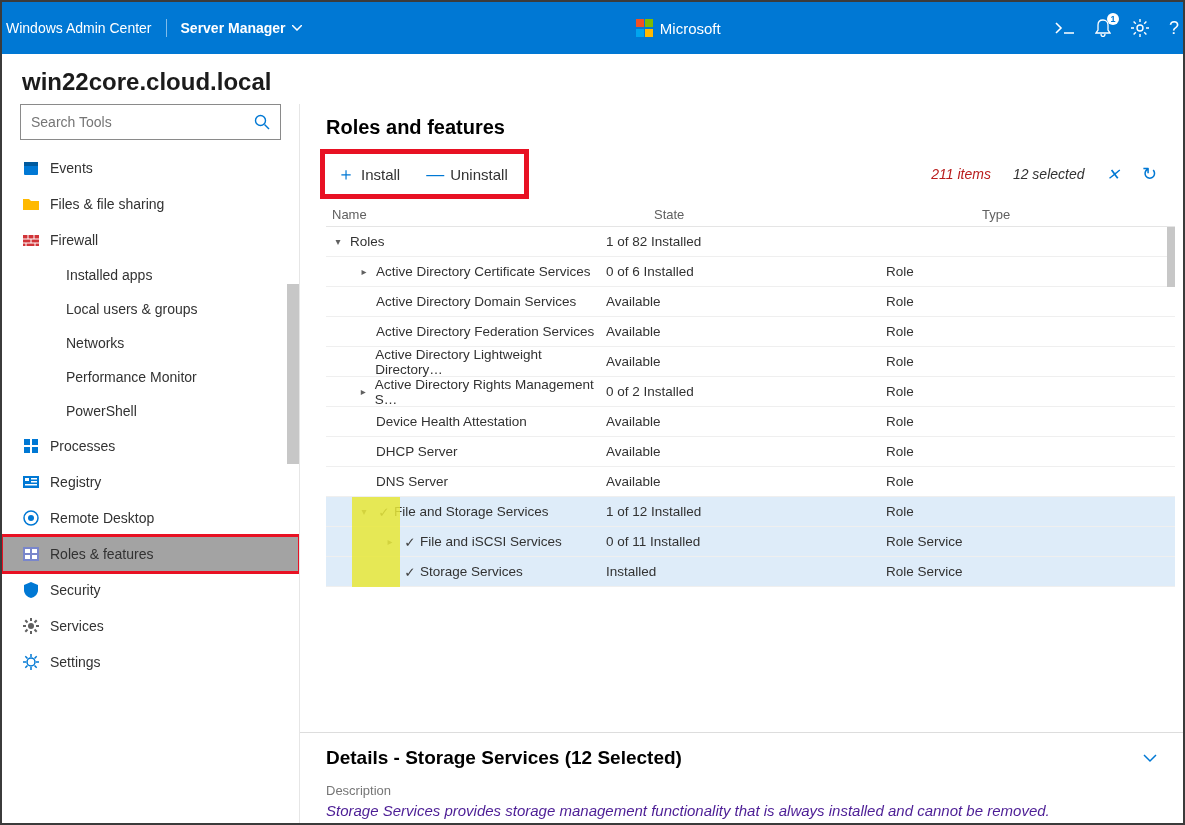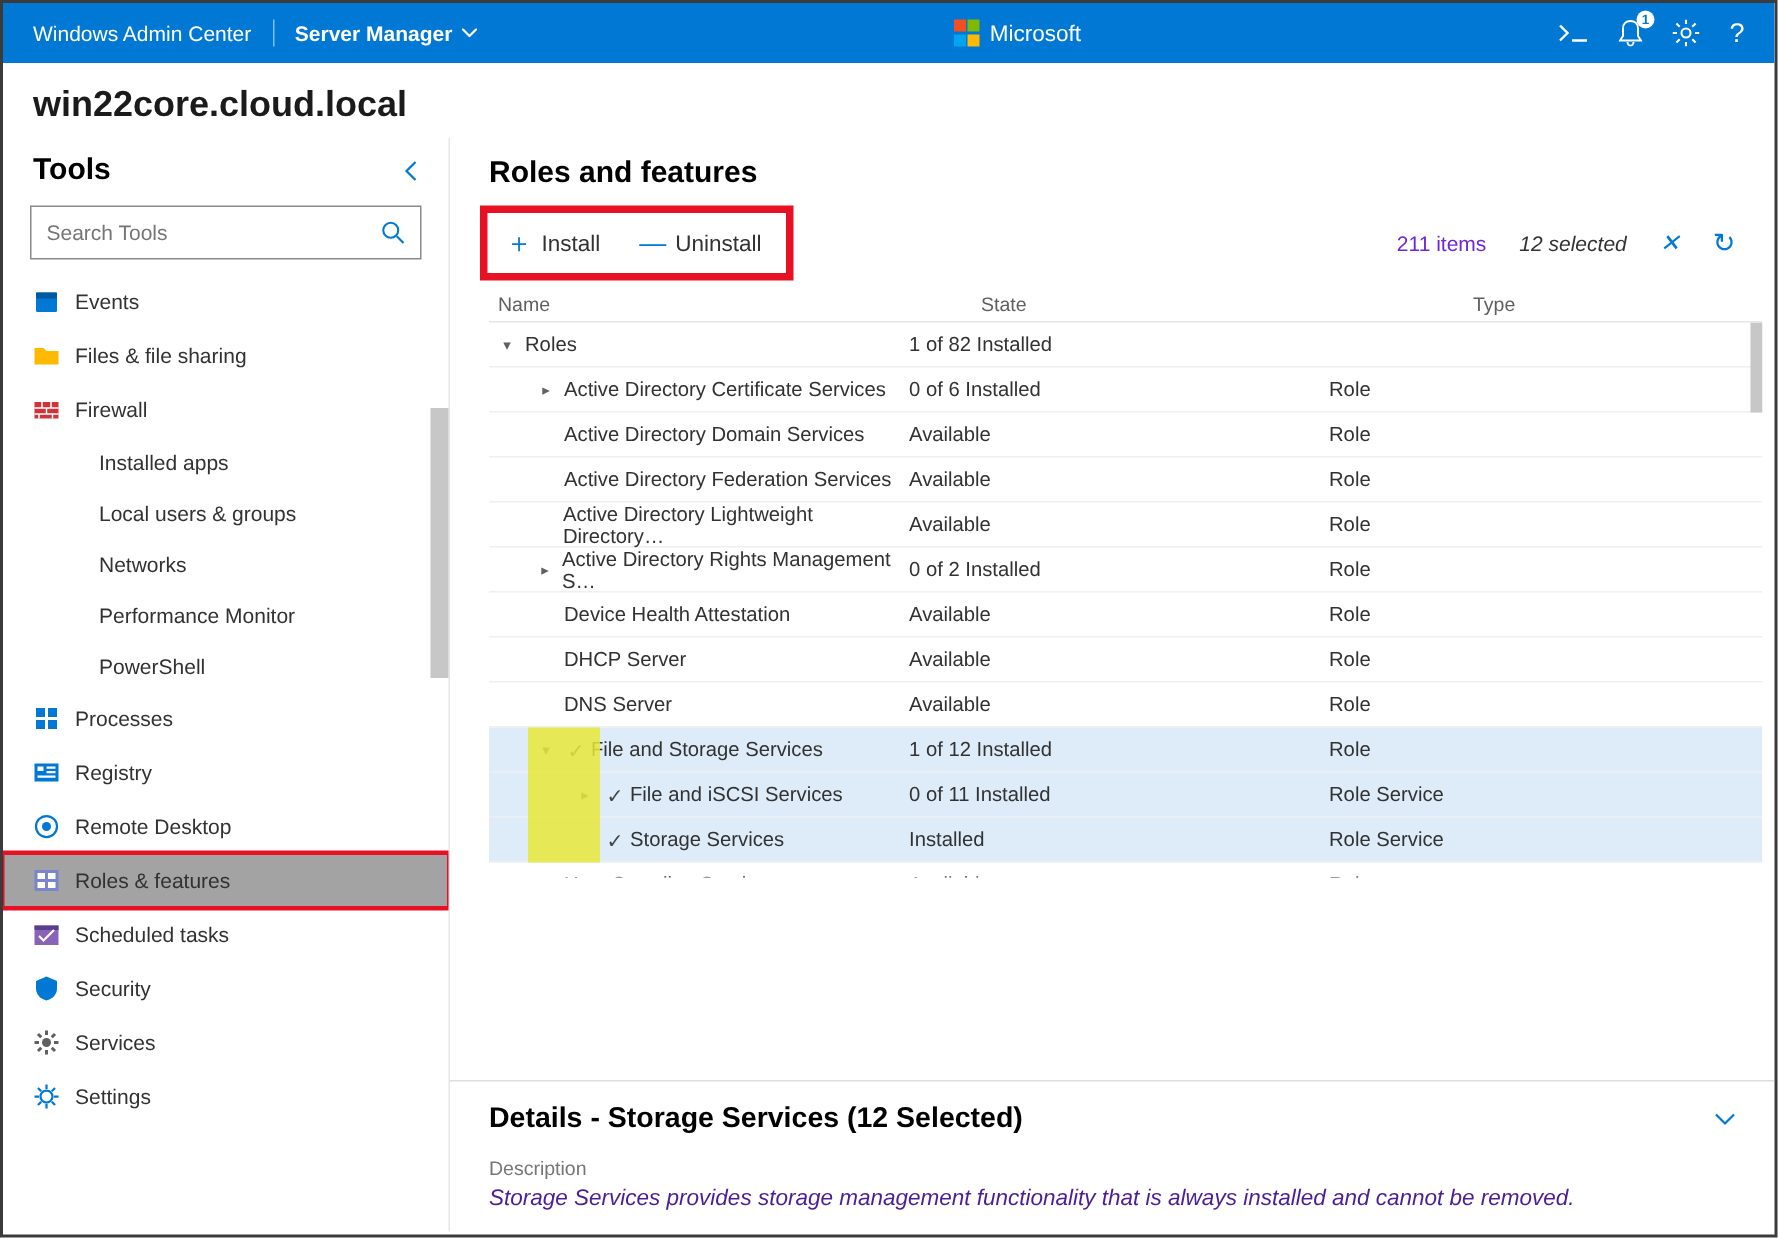--- a/index.html
+++ b/index.html
@@ -1,19 +1,19 @@
 <!DOCTYPE html>
 <html><head>
 <meta charset="utf-8">
 <style>
 * { margin: 0; padding: 0; box-sizing: border-box; font-family: "Segoe UI", Arial, sans-serif; }
 body { width: 1185px; height: 825px; overflow: hidden; background: #fff; border: 2px solid #3b3b3b; }
 
 
-.topbar { background: #0078d4; color: #fff; height: 40px; display: flex; align-items: center; padding: 0 20px; font-size: 14px; }
+.topbar { background: #0078d4; color: #fff; height: 52px; display: flex; align-items: center; padding: 0 4px; font-size: 14px; }
 .topbar .brand { font-weight: 400; }
 .topbar .divider { width: 1px; height: 18px; background: rgba(255,255,255,0.5); margin: 0 14px; }
 .topbar .dropdown { font-weight: 600; display: flex; align-items: center; gap: 6px; cursor: pointer; }
 .topbar .center { flex: 1; display: flex; align-items: center; justify-content: center; gap: 6px; }
 .topbar .ms-logo { display: inline-flex; gap: 1px; flex-wrap: wrap; width: 18px; height: 18px; }
 .topbar .ms-logo span { width: 8px; height: 8px; }
 .topbar .right { display: flex; align-items: center; gap: 20px; }
 .topbar .icon-btn { position: relative; cursor: pointer; display: flex; align-items: center; }
 .topbar .badge { position: absolute; top: -6px; right: -8px; background: #fff; color: #0078d4; font-size: 9px; font-weight: bold; border-radius: 8px; min-width: 12px; height: 12px; display: flex; align-items: center; justify-content: center; padding: 0 2px; }
 
@@ -39,21 +39,21 @@
 .side-scroll-thumb { position: absolute; right: 0; top: 180px; width: 12px; height: 180px; background: #c7c7c7; }
 
 
 .content { flex: 1; display: flex; flex-direction: column; overflow: hidden; }
 .content-title { font-size: 20px; font-weight: 600; padding: 12px 26px 6px 26px; }
 .action-row { display: flex; align-items: center; padding: 6px 26px 6px 22px; }
 .action-group { border: 3px solid #e81123; padding: 4px 10px 4px 6px; display: flex; gap: 14px; }
 .action-btn { display: flex; align-items: center; gap: 6px; font-size: 15px; color: #323232; cursor: pointer; padding: 4px 6px; }
 .action-btn .aicon { color: #0078d4; font-size: 18px; font-weight: 300; }
 .action-right { margin-left: auto; display: flex; align-items: center; gap: 22px; font-size: 14px; }
-.items-count { color: #6d28d9; }
+.items-count { color: #b91c1c; font-style: italic; }
 .selected-count { color: #323232; font-style: italic; display: flex; align-items: center; gap: 22px; }
 .selected-count .x { color: #0078d4; font-size: 16px; cursor: pointer; }
 .refresh-icon { color: #0078d4; font-size: 18px; cursor: pointer; }
 
 
 .table-wrap { flex: 1; overflow: hidden; margin: 0 8px 0 26px; position: relative; }
 .thdr { display: flex; font-size: 13px; color: #606060; border-bottom: 1px solid #e5e5e5; padding: 4px 0; gap: 48px; }
 .col-name { flex: 0 0 280px; display: flex; align-items: center; }
 .col-state { flex: 0 0 280px; }
 .col-type { flex: 1; }
@@ -120,28 +120,20 @@
     </span>
     <span class="icon-btn" style="font-size:18px;">?</span>
   </span>
 </div>
 
 <div class="server-title">win22core.cloud.local</div>
 
 <div class="main">
 
   <div class="sidebar">
-    <div class="tools-hdr">
-      <span>Tools</span>
-      <span class="chev">
-        <svg width="10" height="14" viewBox="0 0 10 14">
-            <path d="M8 1 L2 7 L8 13" stroke="#0078d4" stroke-width="1.5" fill="none"></path>
-          </svg>
-      </span>
-    </div>
     <div class="search-wrap">
       <input type="text" placeholder="Search Tools" style="">
       <span class="sicon">
         <svg width="16" height="16" viewBox="0 0 16 16">
             <circle cx="6.5" cy="6.5" r="5" stroke="#0078d4" stroke-width="1.4" fill="none"></circle>
             <path d="M10.5 10.5 L15 15" stroke="#0078d4" stroke-width="1.4"></path>
           </svg>
       </span>
     </div>
     <div class="tool-list" id="tool-list">
@@ -222,30 +214,20 @@
           <span class="ticon">
             <svg width="18" height="18" viewBox="0 0 18 18">
               <rect x="1" y="2" width="16" height="14" fill="#7986cb"></rect>
               <rect x="3" y="4" width="5" height="4" fill="#fff"></rect>
               <rect x="10" y="4" width="5" height="4" fill="#fff"></rect>
               <rect x="3" y="10" width="5" height="4" fill="#fff"></rect>
               <rect x="10" y="10" width="5" height="4" fill="#fff"></rect>
             </svg>
           </span>
           <span>Roles &amp; features</span>
-        </div>
-        <div class="tool-item">
-          <span class="ticon">
-            <svg width="18" height="18" viewBox="0 0 18 18">
-              <rect x="1" y="3" width="16" height="13" fill="#8764b8"></rect>
-              <rect x="1" y="3" width="16" height="3" fill="#5c3e8f"></rect>
-              <path d="M4 10 L7 13 L14 6" stroke="#fff" stroke-width="1.5" fill="none"></path>
-            </svg>
-          </span>
-          <span>Scheduled tasks</span>
         </div>
         <div class="tool-item">
           <span class="ticon">
             <svg width="18" height="18" viewBox="0 0 18 18">
               <path d="M9 1 L16 4 L16 9 C16 13 13 16 9 17 C5 16 2 13 2 9 L2 4 Z" fill="#0078d4"></path>
             </svg>
           </span>
           <span>Security</span>
         </div>
         <div class="tool-item">

